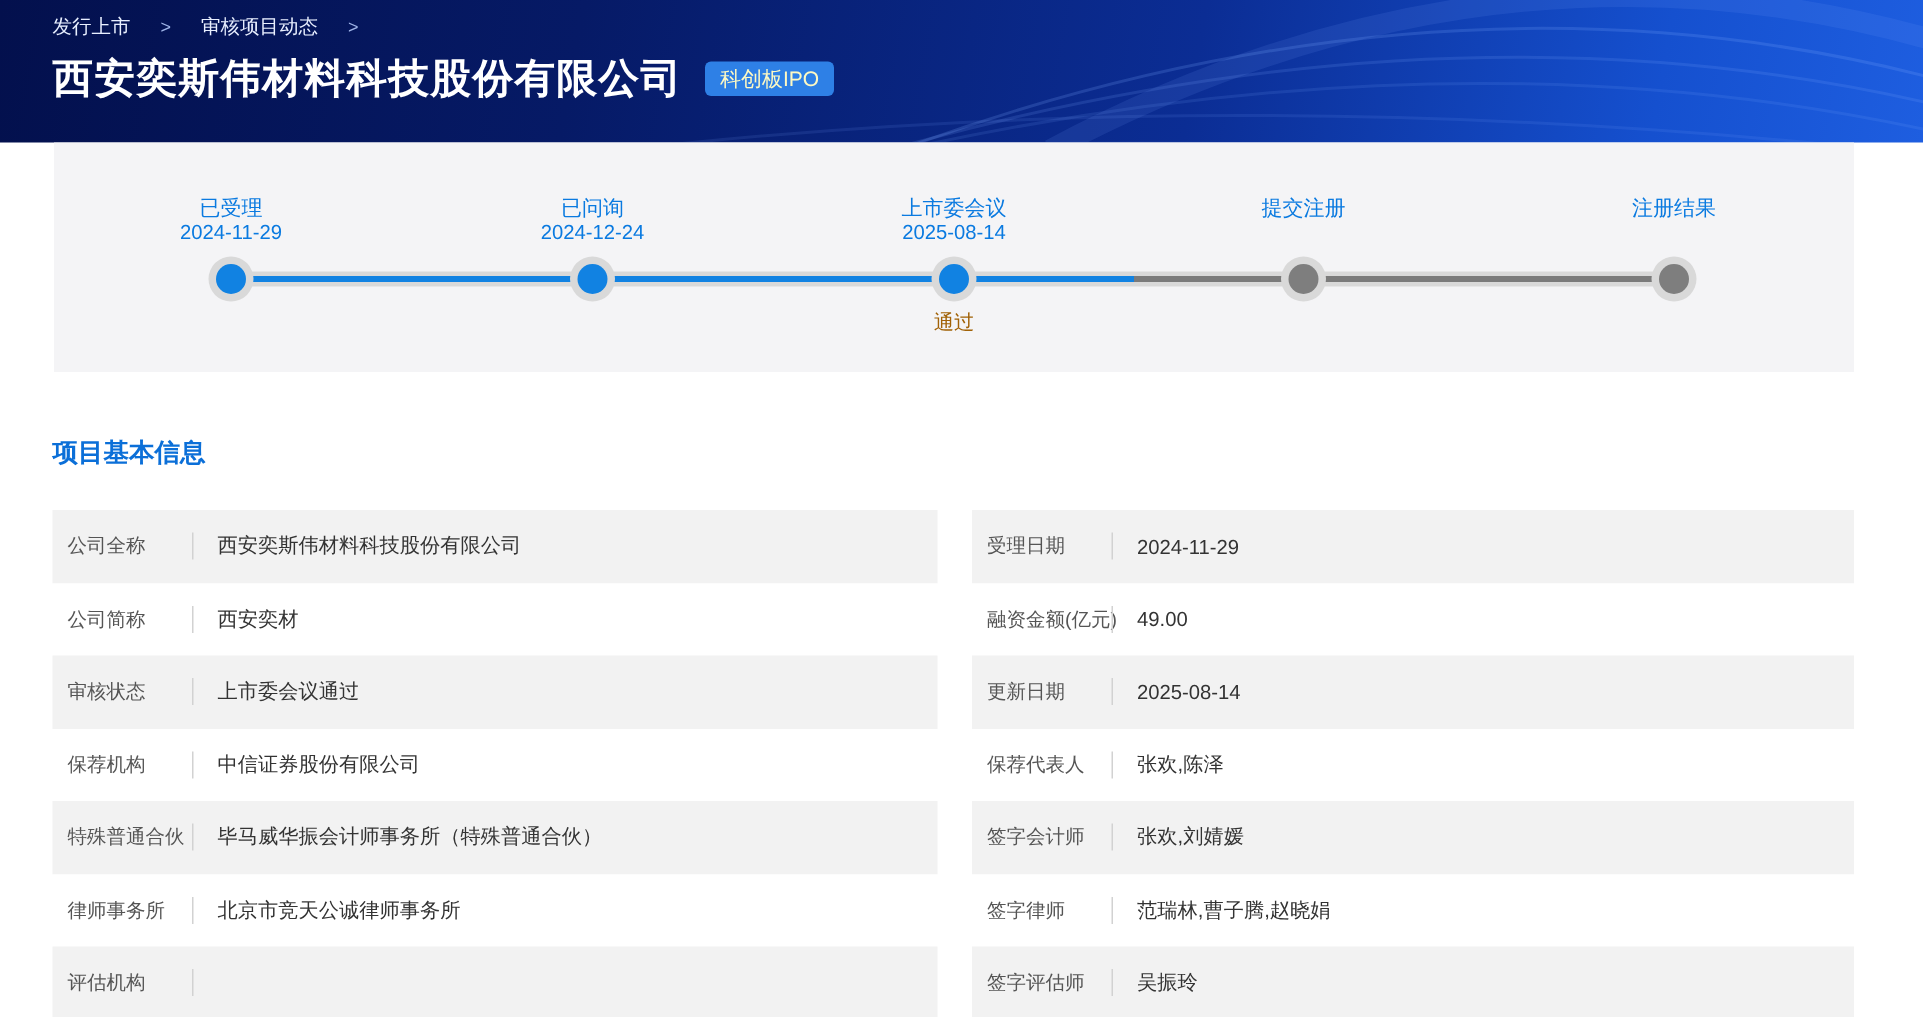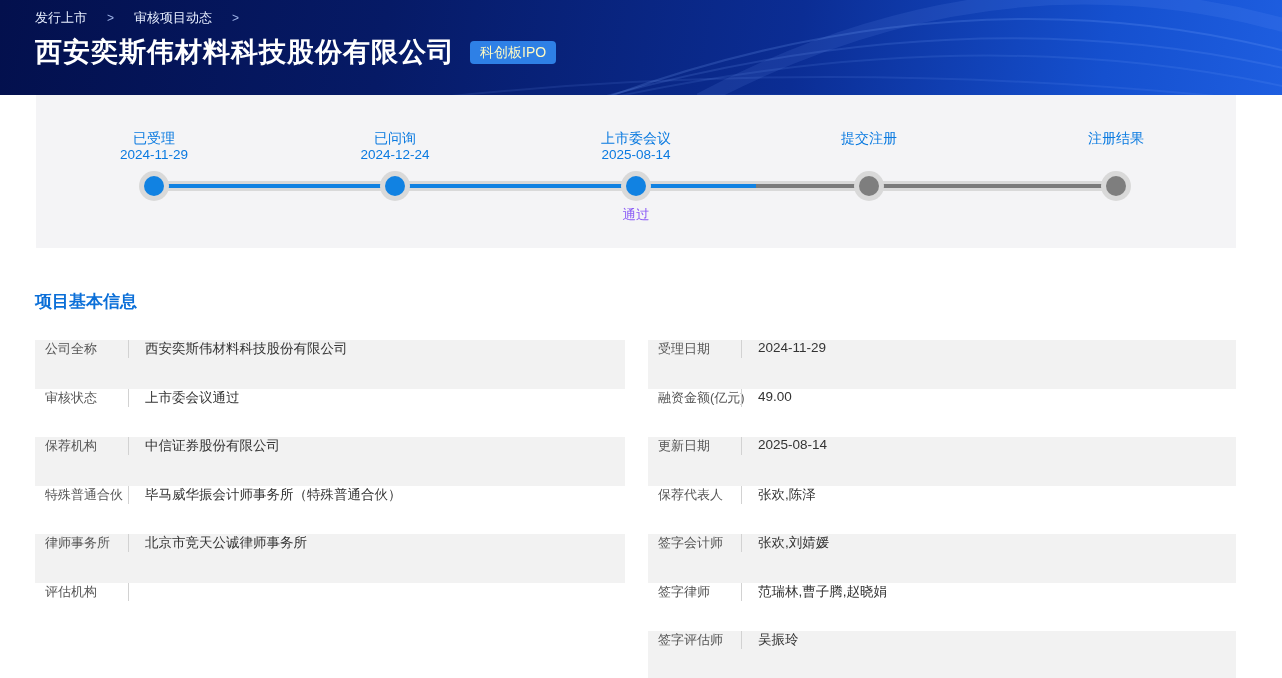--- a/index.html
+++ b/index.html
@@ -28,26 +28,26 @@
   .tl-step { position:absolute; top:0; height:100%; width:150px; transform:translateX(-50%);
              text-align:center; z-index:3; }
   .tl-step.s1 { left:118px; } .tl-step.s2 { left:359px; } .tl-step.s3 { left:600px; }
   .tl-step.s4 { left:833px; } .tl-step.s5 { left:1080px; }
   .tl-title { position:absolute; top:35px; width:100%; font-size:14px; color:#0a7ae0; }
   .tl-date  { position:absolute; top:52px; width:100%; font-size:13.5px; color:#0a7ae0; }
   .tl-ring  { position:absolute; top:76px; left:50%; margin-left:-15px; width:30px; height:30px;
               border-radius:50%; background:#d9d9d9; }
   .tl-dot   { position:absolute; top:5px; left:5px; width:20px; height:20px; border-radius:50%; background:#1182e2; }
   .tl-step.pending .tl-dot { background:#7e7e7e; }
-  .tl-note  { position:absolute; top:111px; width:100%; font-size:13.5px; color:#8b5cf6;text-align:center; }
+  .tl-note  { position:absolute; top:111px; width:100%; font-size:13.5px; color:#a16207;text-align:center; }
 
   
   .section-title { margin:42px 0 0 35px; font-size:17px; font-weight:bold; color:#0b6fd8; }
   .info-grid { margin:27px 46px 0 35px; display:grid; grid-template-columns:590px 588px; column-gap:23px; }
-  .info-row { height:48.5px; display:flex; align-items:flex-start; background:#ffffff; }
+  .info-row { height:48.5px; display:flex; align-items:center; background:#ffffff; }
   .info-table .info-row:nth-child(odd) { background:#f2f2f2; }
   .info-label { width:93px; padding-left:10px; font-size:13px; color:#555555;
                 flex-shrink:0; white-space:nowrap; }
   .info-sep { width:1px; height:18px; background:#d2d2d2; flex-shrink:0; }
   .info-value { padding-left:16px; font-size:13.5px; color:#333333; white-space:nowrap; }
 </style>
 </head>
 <body>
 
 <div class="header">
@@ -125,20 +125,25 @@
 <div class="section-title">项目基本信息</div>
 
 <div class="info-grid">
   <div class="info-table">
     <div class="info-row">
       <span class="info-label">公司全称</span>
       <span class="info-sep"></span>
       <span class="info-value">西安奕斯伟材料科技股份有限公司</span>
     </div>
     <div class="info-row">
+      <span class="info-label">公司简称</span>
+      <span class="info-sep"></span>
+      <span class="info-value">西安奕材</span>
+    </div>
+    <div class="info-row">
       <span class="info-label">审核状态</span>
       <span class="info-sep"></span>
       <span class="info-value">上市委会议通过</span>
     </div>
     <div class="info-row">
       <span class="info-label">保荐机构</span>
       <span class="info-sep"></span>
       <span class="info-value">中信证券股份有限公司</span>
     </div>
     <div class="info-row">

